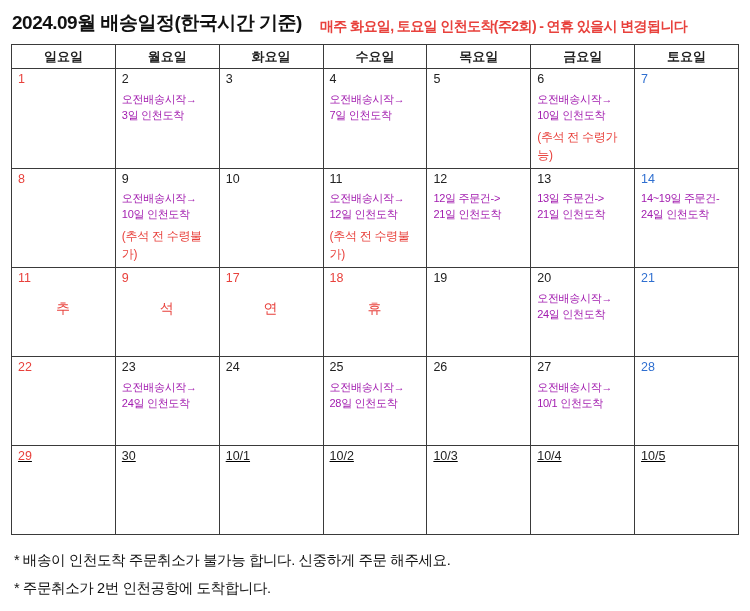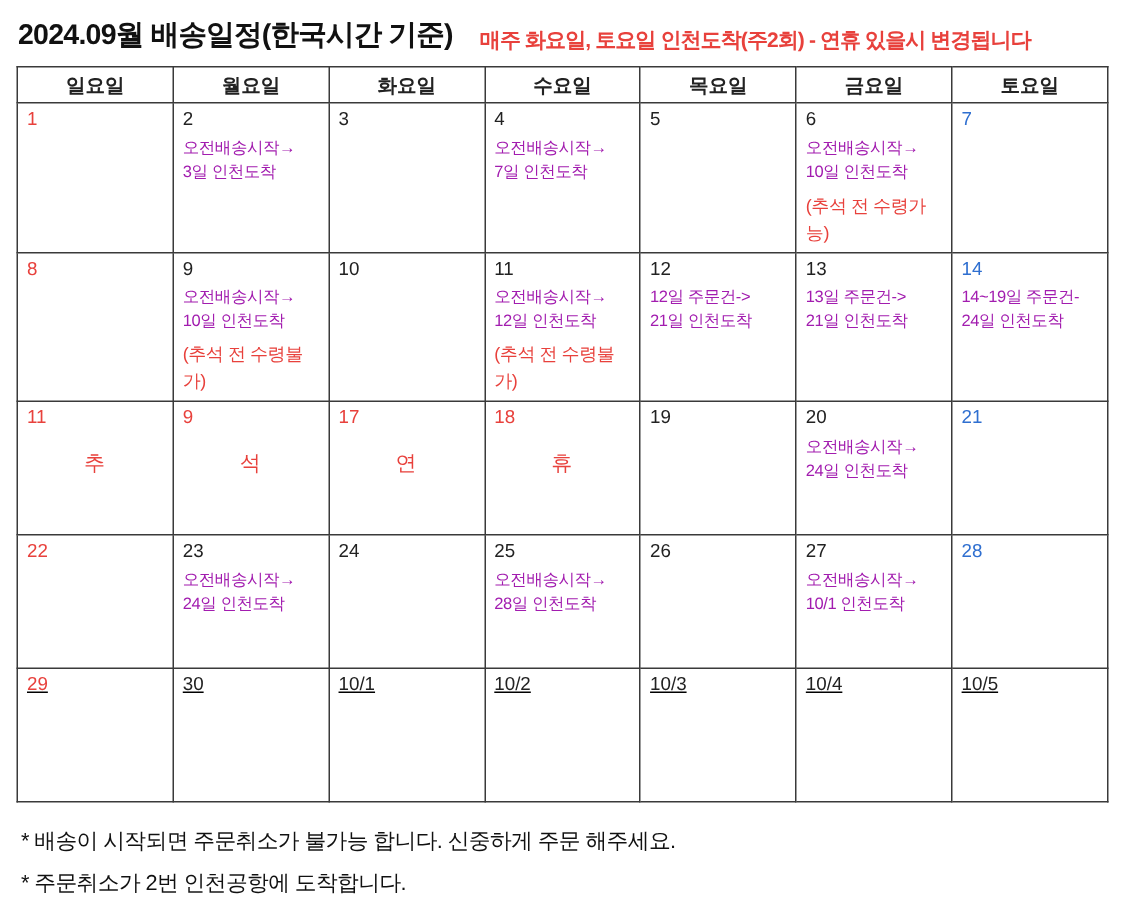--- a/index.html
+++ b/index.html
@@ -290,17 +290,17 @@
             <div class="daynum">10/4</div>
           </td>
           <td class="rowlast">
             <div class="daynum">10/5</div>
           </td>
         </tr>
       </tbody>
   </table>
 
   <div class="footer" id="footnotes">
-      <p>* 배송이 시작되면 주문취소가 불가능 합니다. 신중하게 주문 해주세요.</p>
+      <p>* 배송이 인천도착 주문취소가 불가능 합니다. 신중하게 주문 해주세요.</p>
       <p>* 주문취소가 2번 인천공항에 도착합니다.</p>
     </div>
 
 </div>
 
 </body></html>

